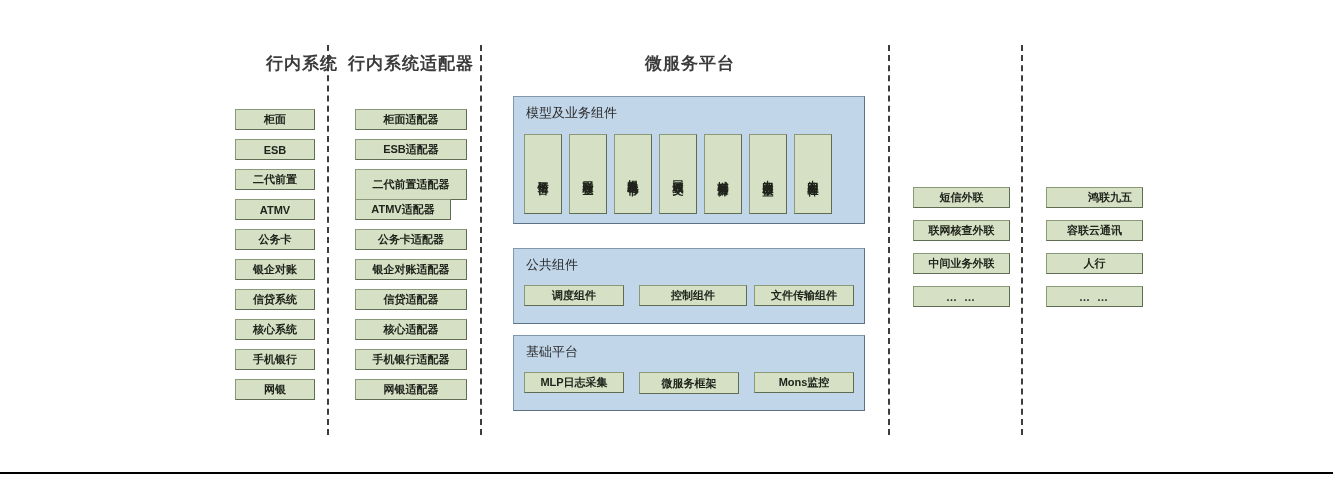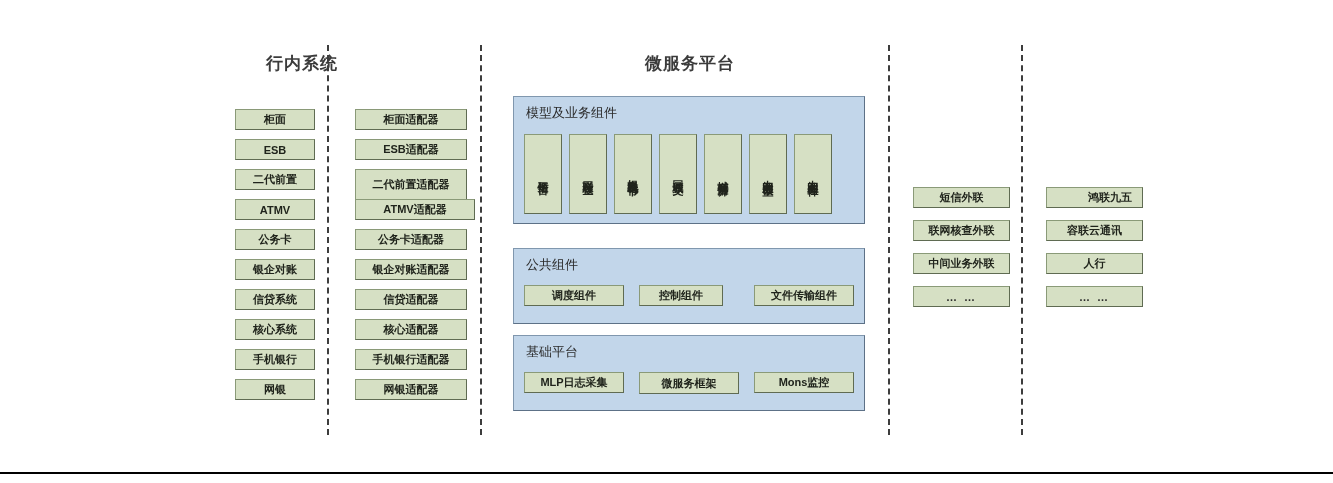--- a/index.html
+++ b/index.html
@@ -120,24 +120,25 @@
     <div class="node" style="left: 235px; top: 109px; width: 80px; height: 21px;">柜面</div>
     <div class="node" style="left: 235px; top: 139px; width: 80px; height: 21px;">ESB</div>
     <div class="node" style="left: 235px; top: 169px; width: 80px; height: 21px;">二代前置</div>
     <div class="node" style="left: 235px; top: 199px; width: 80px; height: 21px;">ATMV</div>
     <div class="node" style="left: 235px; top: 229px; width: 80px; height: 21px;">公务卡</div>
     <div class="node" style="left: 235px; top: 259px; width: 80px; height: 21px;">银企对账</div>
     <div class="node" style="left: 235px; top: 289px; width: 80px; height: 21px;">信贷系统</div>
     <div class="node" style="left: 235px; top: 319px; width: 80px; height: 21px;">核心系统</div>
     <div class="node" style="left: 235px; top: 349px; width: 80px; height: 21px;">手机银行</div>
     <div class="node" style="left: 235px; top: 379px; width: 80px; height: 21px;">网银</div>
+    <div class="col-title" style="left: 341px; top: 52px; width: 140px;">行内系统适配器</div>
     <div class="node" style="left: 355px; top: 109px; width: 112px; height: 21px;">柜面适配器</div>
     <div class="node" style="left: 355px; top: 139px; width: 112px; height: 21px;">ESB适配器</div>
     <div class="node" style="left: 355px; top: 169px; width: 112px; height: 31px;">二代前置适配器</div>
-    <div class="node" style="left: 355px; top: 199px; width: 120px; height: 21px;">ATMV适配器</div>
+    <div class="node" style="left: 355px; top: 199px; width: 96px; height: 21px;">ATMV适配器</div>
     <div class="node" style="left: 355px; top: 229px; width: 112px; height: 21px;">公务卡适配器</div>
     <div class="node" style="left: 355px; top: 259px; width: 112px; height: 21px;">银企对账适配器</div>
     <div class="node" style="left: 355px; top: 289px; width: 112px; height: 21px;">信贷适配器</div>
     <div class="node" style="left: 355px; top: 319px; width: 112px; height: 21px;">核心适配器</div>
     <div class="node" style="left: 355px; top: 349px; width: 112px; height: 21px;">手机银行适配器</div>
     <div class="node" style="left: 355px; top: 379px; width: 112px; height: 21px;">网银适配器</div>
     <div class="node" style="left: 913px; top: 187px; width: 97px; height: 21px;">短信外联</div>
     <div class="node" style="left: 913px; top: 220px; width: 97px; height: 21px;">联网核查外联</div>
     <div class="node" style="left: 913px; top: 253px; width: 97px; height: 21px;">中间业务外联</div>
     <div class="node ellipsis" style="left: 913px; top: 286px; width: 97px; height: 21px;">… …</div>
@@ -167,21 +168,21 @@
     <div class="vnode" style="left: 749px; top: 134px; width: 38px; height: 80px;">
       <span>中间业务模型</span>
     </div>
     <div class="vnode" style="left: 794px; top: 134px; width: 38px; height: 80px;">
       <span>中间业务组件</span>
     </div>
     <div class="panel" style="left: 513px; top: 248px; width: 352px; height: 76px;">
       <div class="panel-label">公共组件</div>
     </div>
     <div class="node" style="left: 524px; top: 285px; width: 100px; height: 21px;">调度组件</div>
-    <div class="node" style="left: 639px; top: 285px; width: 84px; height: 21px;">控制组件</div>
+    <div class="node" style="left: 639px; top: 285px; width: 108px; height: 21px;">控制组件</div>
     <div class="node" style="left: 754px; top: 285px; width: 100px; height: 21px;">文件传输组件</div>
     <div class="panel" style="left: 513px; top: 335px; width: 352px; height: 76px;">
       <div class="panel-label">基础平台</div>
     </div>
     <div class="node" style="left: 524px; top: 372px; width: 100px; height: 21px;">MLP日志采集</div>
     <div class="node" style="left: 639px; top: 372px; width: 100px; height: 22px;">微服务框架</div>
     <div class="node" style="left: 754px; top: 372px; width: 100px; height: 21px;">Mons监控</div>
     <div class="bottom-rule" style="top: 472px;"></div>
   </div>
 

